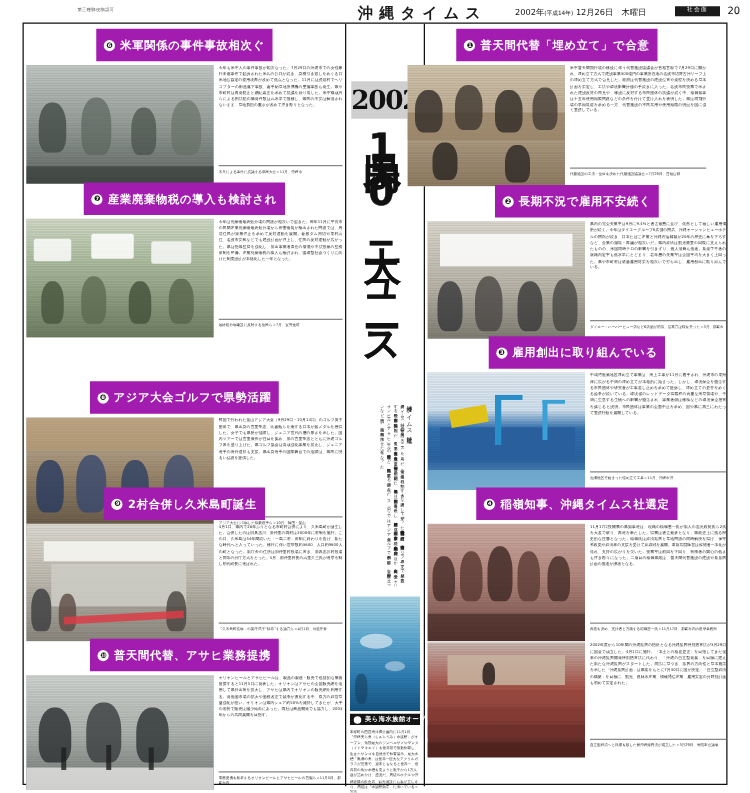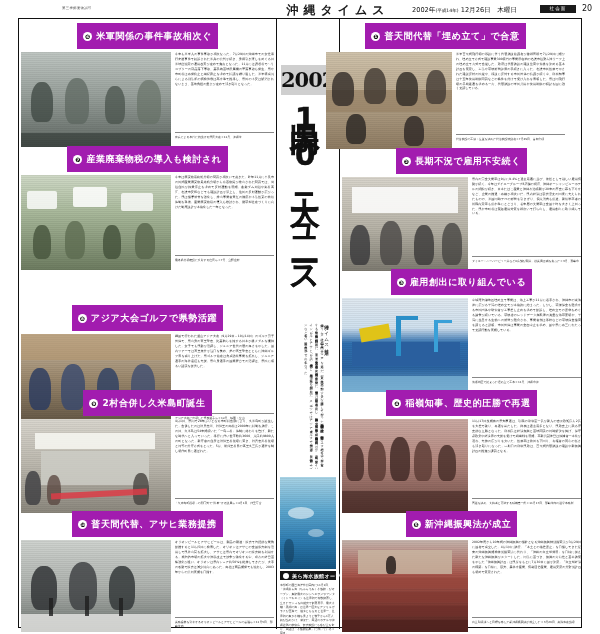--- a/index.html
+++ b/index.html
@@ -336,21 +336,21 @@
           <hr class="hr-thin">
           <div class="cap" style="height:12px;">泡瀬地区で始まった埋め立て工事＝11月、沖縄市沖</div>
         </div>
       </div>
     </div>
 
     <div class="art" style="left:323px;top:371px;width:239px;height:118px;">
       <div class="hlwrap">
           <div class="hl">
         <span class="num">❹</span>
-        <span class="txt">稲嶺知事、歴史的圧勝で再選</span>
+        <span class="txt">稲嶺知事、沖縄タイムス社選定</span>
       </div>
         </div>
       <div class="cols" style="margin-top:3px;height:94px;">
         <div class="photo" style="width:126px;height:94px;">
           <div class="ph ph-crowd">
               <div class="grain"></div>
             <div class="fig" style="left:4px;top:26px;width:18px;height:36px;background:rgba(70,44,40,.8);"></div>
             <div class="fig" style="left:26px;top:22px;width:18px;height:40px;background:rgba(86,54,48,.78);"></div>
             <div class="fig" style="left:48px;top:18px;width:20px;height:44px;background:rgba(64,40,36,.82);"></div>
             <div class="fig" style="left:72px;top:22px;width:18px;height:40px;background:rgba(88,56,50,.78);"></div>
@@ -360,26 +360,20 @@
         </div>
         <div style="width:109px;">
           <div class="body-text" style="height:77px;">11月17日投開票の県知事選は、現職の稲嶺恵一氏が新人の吉元政矩氏ら2氏を大差で破り、再選を果たした。得票は過去最多となり、県政史上に残る歴史的な圧勝となった。稲嶺氏は経済振興と基地問題の同時解決を掲げ、保守系政党や経済界の支援を受けて組織戦を展開。革新共闘陣営は候補者一本化が遅れ、支持の広がりを欠いた。投票率は前回を下回り、有権者の関心の低さも浮き彫りになった。二期目の稲嶺県政は、普天間代替施設の建設や新振興計画の推進が課題となる。</div>
           <hr class="hr-thin">
           <div class="cap" style="height:12px;">再選を決め、支持者と万歳する稲嶺恵一氏＝11月17日、那覇市内の選挙事務所</div>
         </div>
       </div>
     </div>
 
     <div class="art" style="left:323px;top:492px;width:239px;height:116px;">
-      <div class="hlwrap">
-          <div class="hl">
-        <span class="num">❺</span>
-        <span class="txt">新沖縄振興法が成立</span>
-      </div>
-        </div>
       <div class="cols" style="margin-top:3px;height:92px;">
         <div class="photo" style="width:126px;height:92px;">
           <div class="ph ph-diet">
               <div class="grain"></div>
             <div style="position:absolute;left:16px;top:10px;width:94px;height:24px;background:rgba(200,180,160,.85);"></div>
             <div style="position:absolute;left:0;top:38px;width:100%;height:10px;background:rgba(150,70,60,.8);"></div>
             <div style="position:absolute;left:0;top:52px;width:100%;height:10px;background:rgba(130,58,50,.8);"></div>
             <div style="position:absolute;left:0;top:66px;width:100%;height:10px;background:rgba(110,48,42,.8);"></div>
             <div style="position:absolute;left:0;top:80px;width:100%;height:12px;background:rgba(80,34,30,.85);"></div>
             <div class="fig" style="left:44px;top:16px;width:10px;height:18px;background:rgba(40,30,28,.85);"></div>

